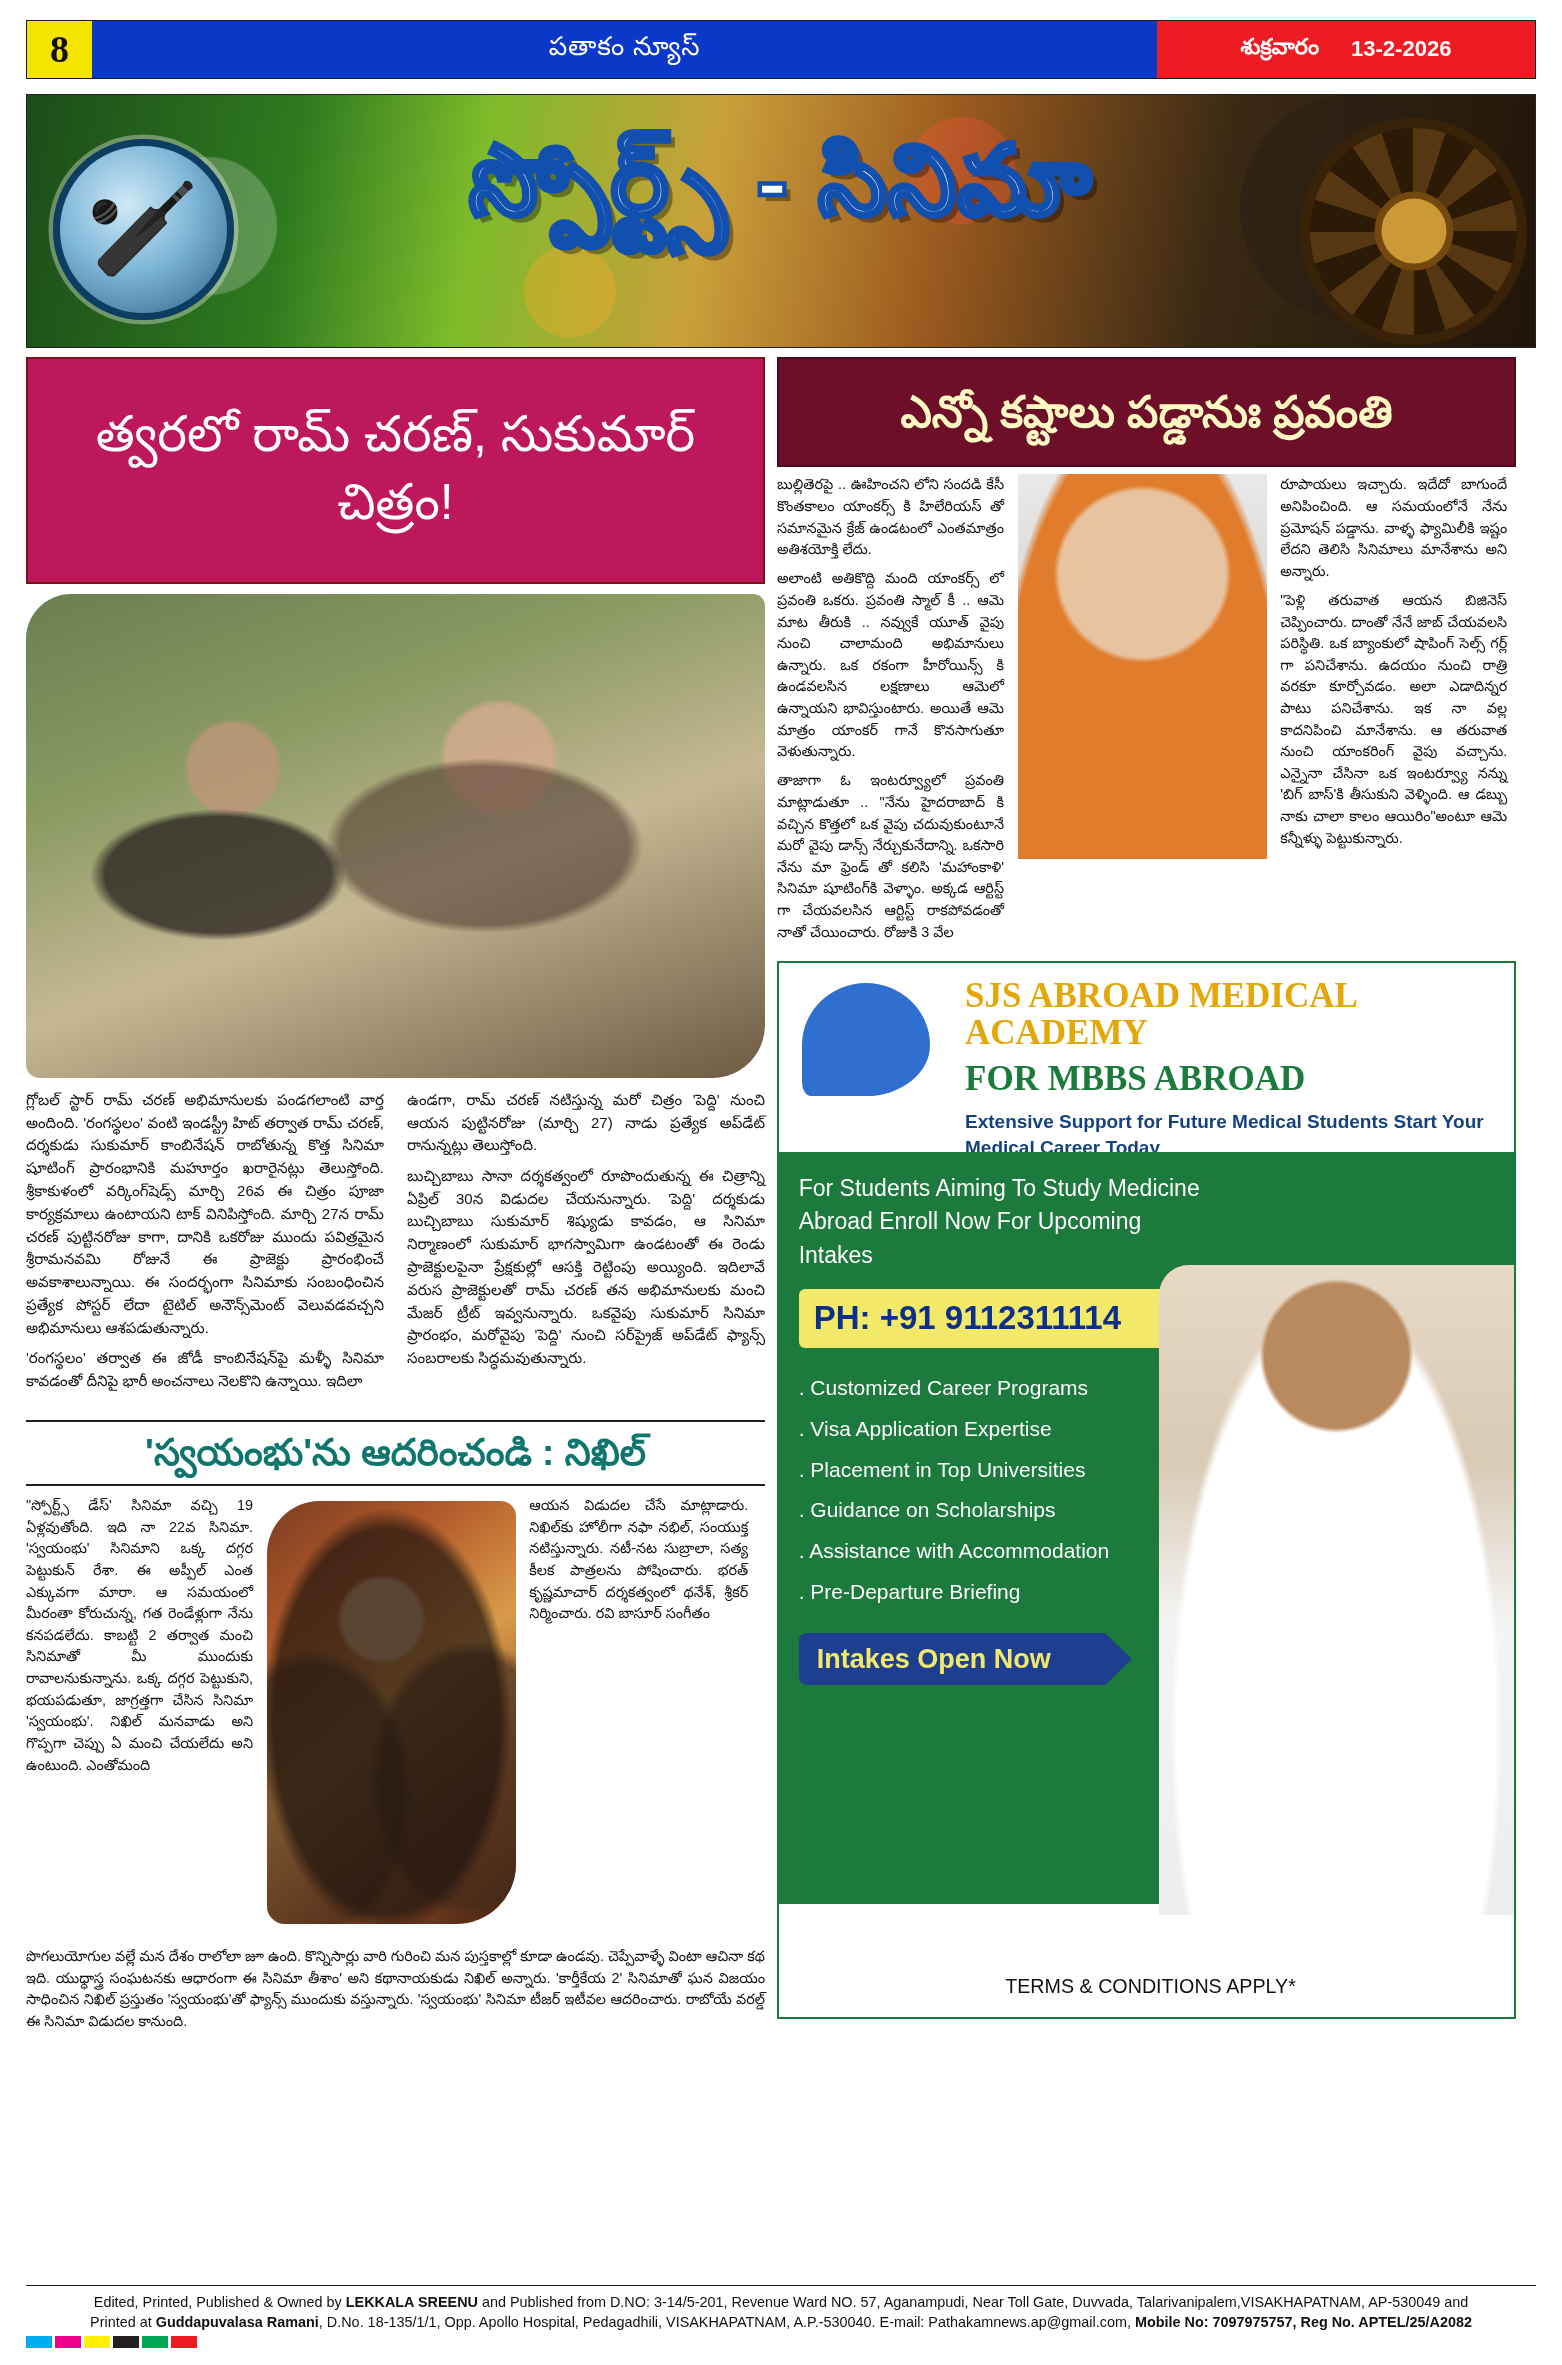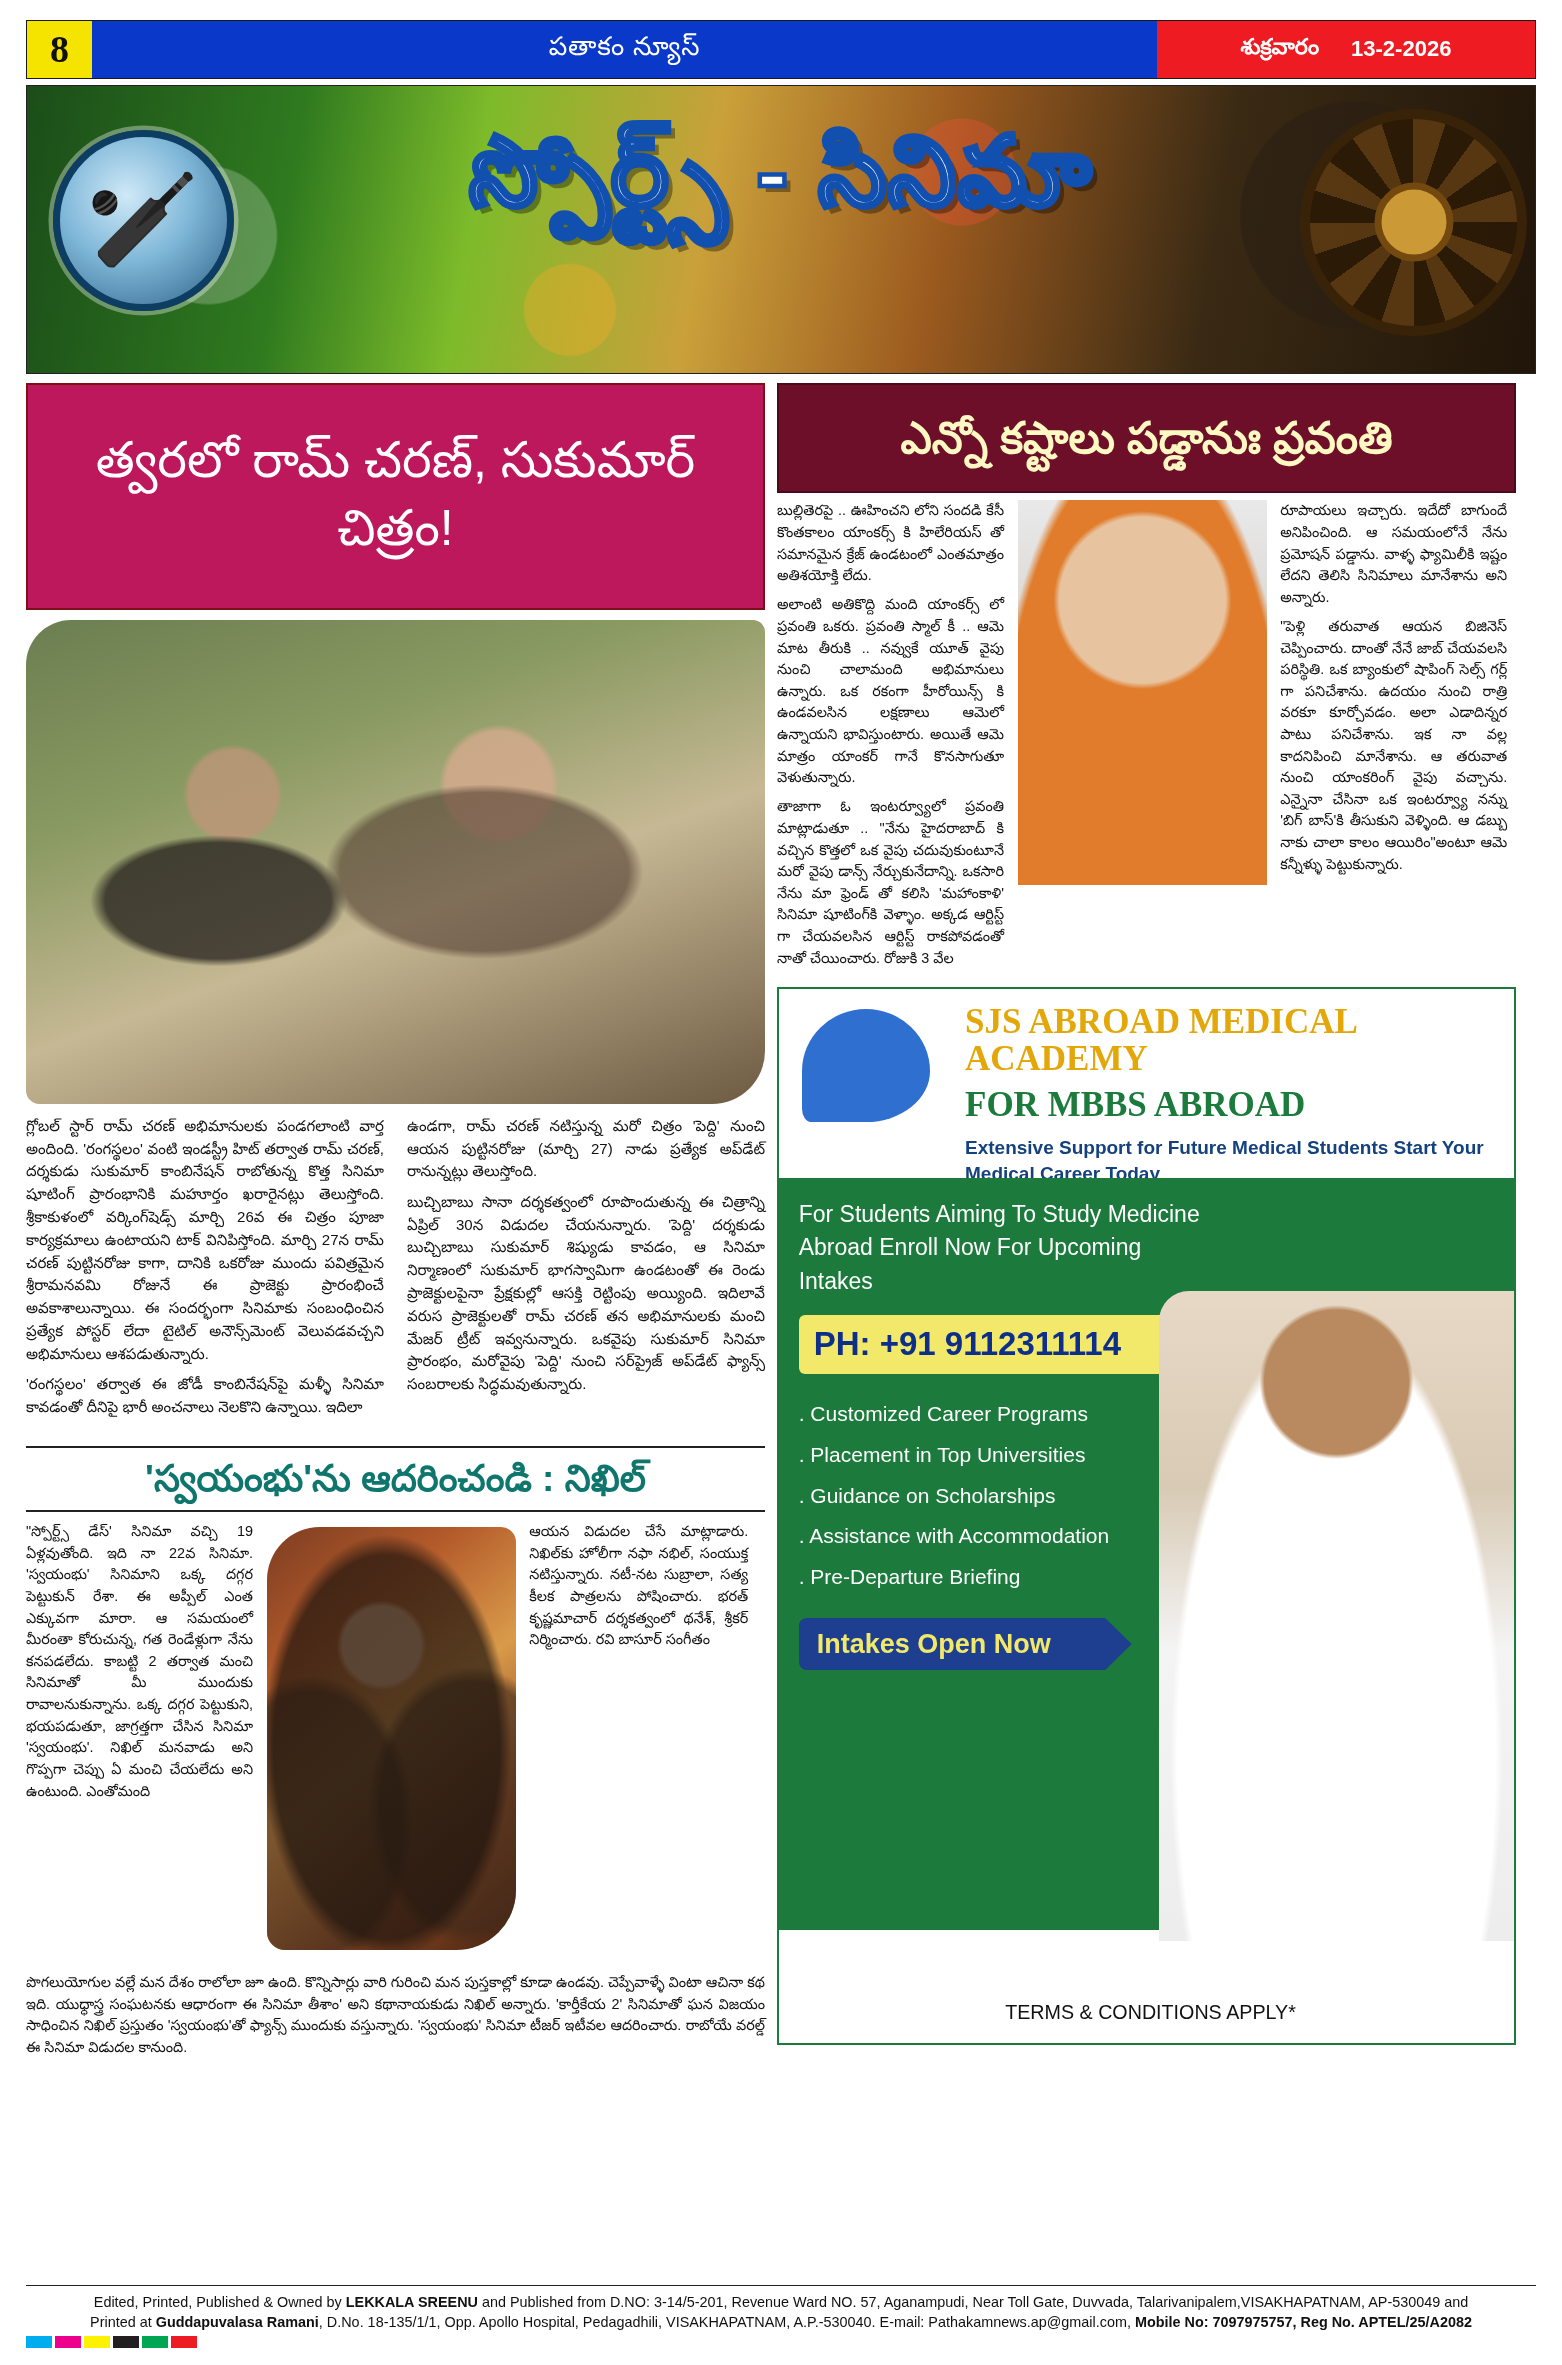--- a/index.html
+++ b/index.html
@@ -46,22 +46,22 @@
     background: #ee1b22;
     color: #ffffff;
     display: flex; align-items: center; justify-content: center;
     gap: 32px;
     font-size: 22px;
     font-weight: bold;
   }
 
   
   .banner {
-    margin-top: 6px;
-    height: 289px;
+    margin-top: 15px;
+    height: 254px;
     border: 1.5px solid #222;
     position: relative;
     overflow: hidden;
     background: linear-gradient(100deg,#1b4d19 0%, #2f7a1f 18%, #7dbb2a 30%, #caa03a 45%, #9c5b1f 60%, #3a2a14 78%, #201509 100%);
   }
   .banner::before {
     content:"";
     position:absolute; inset:0;
     background:
       radial-gradient(circle at 12% 52%, rgba(255,255,255,.22) 0 68px, transparent 70px),
@@ -408,20 +408,21 @@
             <div class="l2">FOR MBBS ABROAD</div>
             <div class="l3">Extensive Support for Future Medical Students Start Your Medical Career Today</div>
           </div>
         </div>
 
         <div class="ad-green">
           <div class="sub">For Students Aiming To Study Medicine Abroad Enroll Now For Upcoming Intakes</div>
           <div class="ad-phone">PH: +91 9112311114</div>
           <div class="ad-list">
             <div>. Customized Career Programs</div>
+            <div>. Visa Application Expertise</div>
             <div>. Placement in Top Universities</div>
             <div>. Guidance on Scholarships</div>
             <div>. Assistance with Accommodation</div>
             <div>. Pre-Departure Briefing</div>
           </div>
           <div class="ad-intakes">Intakes Open Now</div>
         </div>
 
         <div class="ad-doctor"></div>
         <div class="ad-terms">TERMS &amp; CONDITIONS APPLY*</div>

